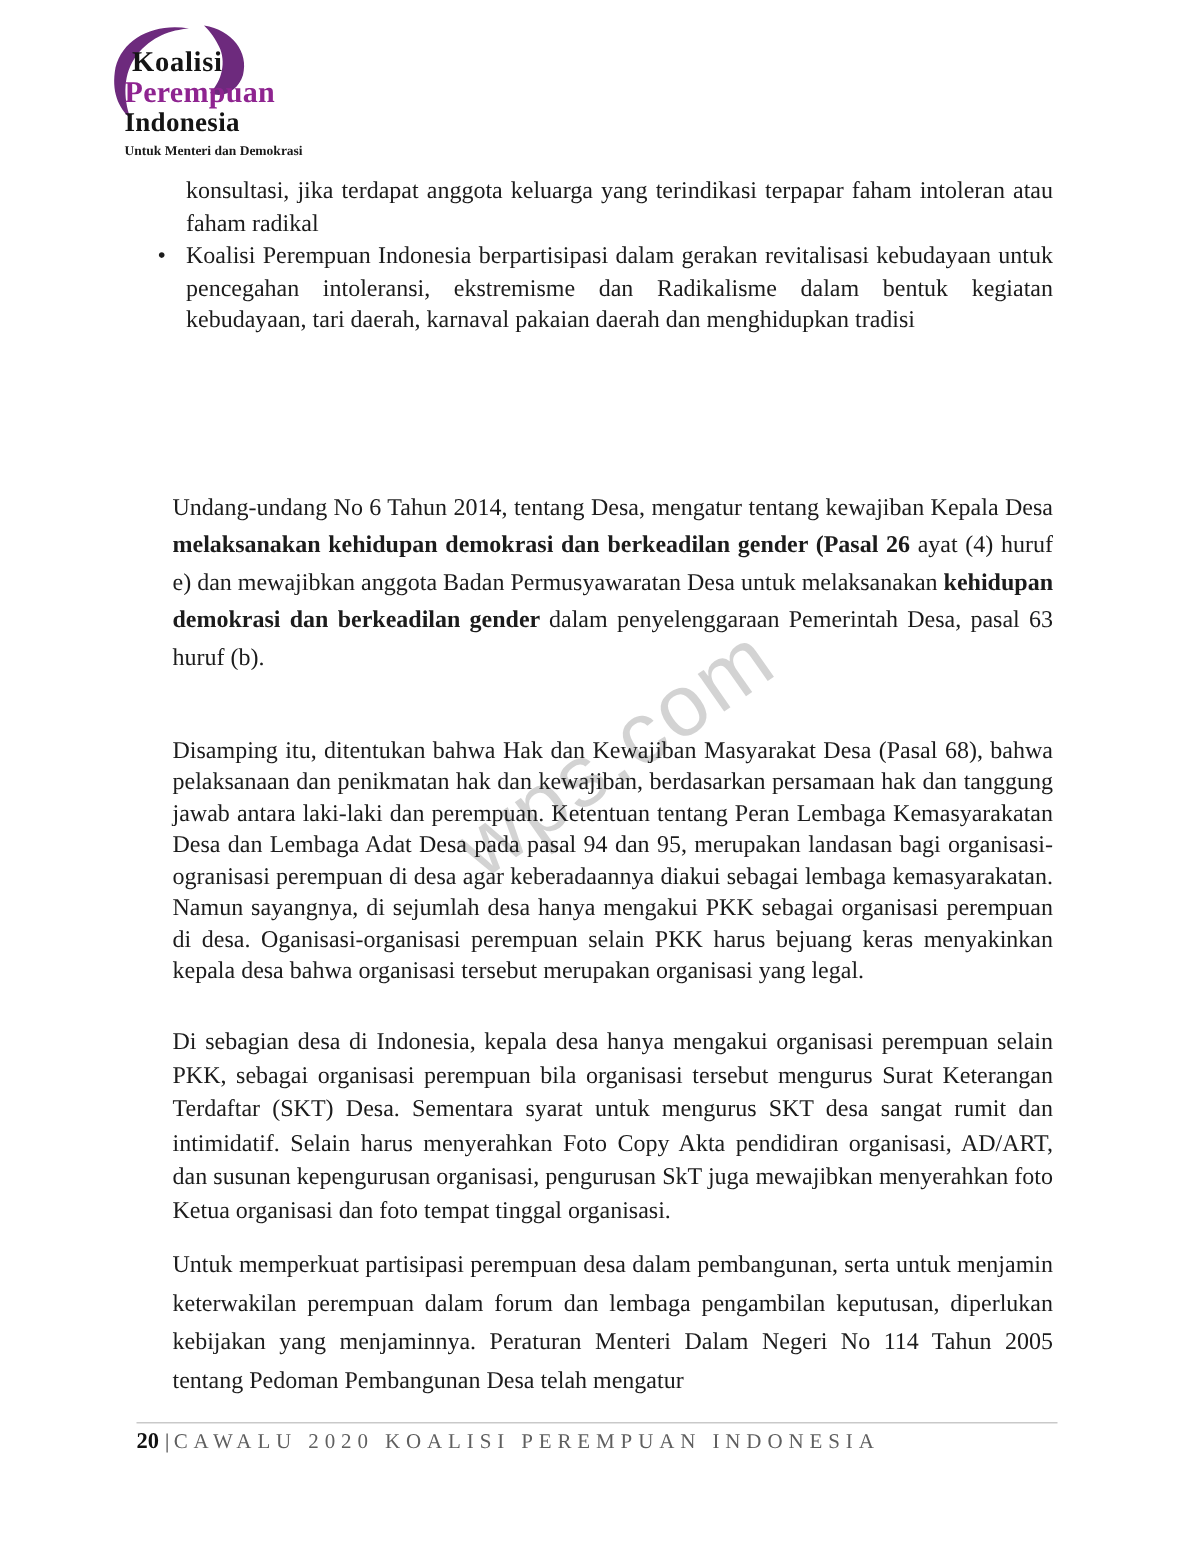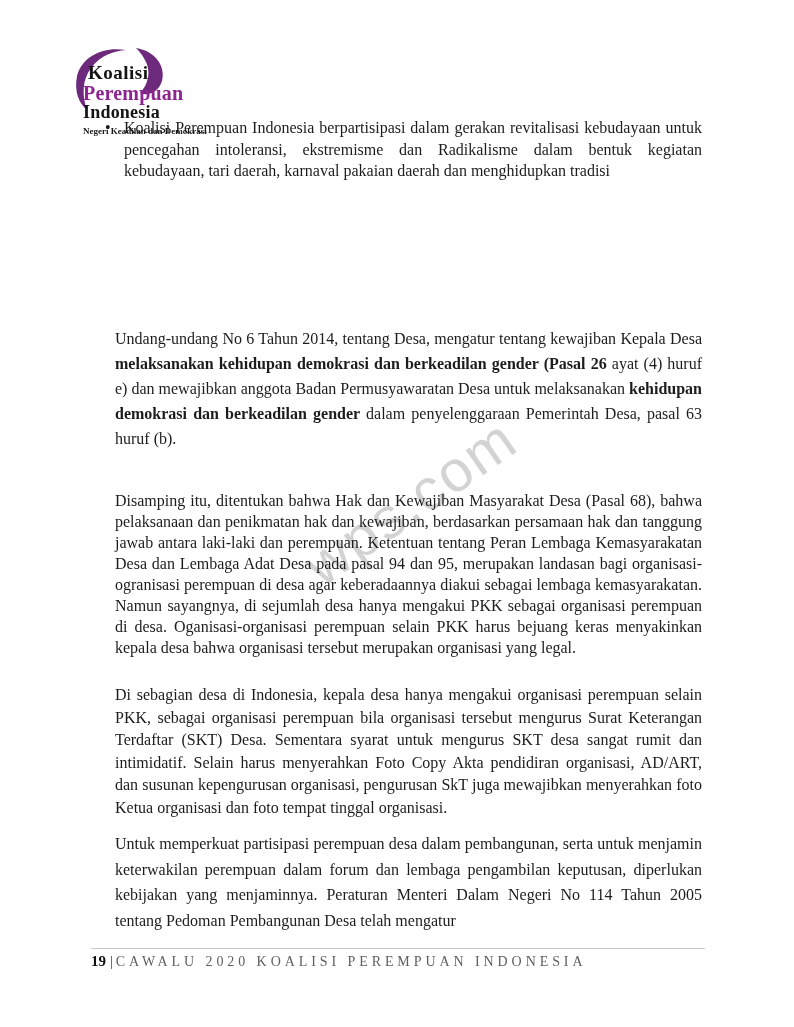--- a/index.html
+++ b/index.html
@@ -8,21 +8,21 @@
     width: 794px;
     height: 1027px;
     background: #ffffff;
     font-family: "Liberation Serif", serif;
     color: #1c1c1c;
     margin: 0 auto;
     overflow: hidden;
   }
 
   
-  .logo { position: absolute; left: 70px; top: 42px; width: 150px; height: 100px; }
+  .logo { position: absolute; left: 70px; top: 11px; width: 150px; height: 100px; }
   .logo svg { position: absolute; left: 0; top: 0; }
   .logo-l1 { position: absolute; left: 18px; top: 20px; font-size: 19px; font-weight: bold; color: #141414; letter-spacing: 0.5px; }
   .logo-l2 { position: absolute; left: 13px; top: 40px; font-size: 20px; font-weight: bold; color: #8e2490; letter-spacing: 0.2px; text-align: center; }
   .logo-l3 { position: absolute; left: 13px; top: 60px; font-size: 18px; font-weight: bold; color: #141414; letter-spacing: 0.2px; }
   .logo-tag { position: absolute; left: 13px; top: 84px; font-size: 9px; font-weight: 600; color: #1a1a1a; white-space: nowrap; }
 
   
   .watermark {
     position: absolute; left: 275px; top: 468px; width: 270px;
     text-align: center;
@@ -73,37 +73,38 @@
 <div class="page">
 
   <div class="logo">
     <svg width="150" height="100" viewBox="0 0 150 100" aria-hidden="true">
       <path d="M56 8 C 34 4, 12 14, 7 34 C 4 50, 9 61, 17 68 C 12 54, 12 38, 21 26 C 31 13, 44 9, 56 8 Z" fill="#6d2a7d"></path>
       <path d="M66 6 C 85 9, 96 24, 92 39 C 89 49, 79 55, 70 51 C 78 43, 81 30, 76 20 C 72 12, 69 9, 66 6 Z" fill="#6d2a7d"></path>
     </svg>
     <div class="logo-l1">Koalisi</div>
     <div class="logo-l2">Perempuan</div>
     <div class="logo-l3">Indonesia</div>
-    <div class="logo-tag">Negeri Keadilan dan Demokrasi</div>
+    <div class="logo-tag">Untuk Menteri dan Demokrasi</div>
   </div>
 
   <div class="watermark">wps.com</div>
 
   <div class="bullet-block">
+    <div class="cont-line">konsultasi, jika terdapat anggota keluarga yang terindikasi terpapar faham intoleran atau faham radikal</div>
     <div class="bullet-item">
       <span class="bullet-marker">•</span>
       <span>Koalisi Perempuan Indonesia berpartisipasi dalam gerakan revitalisasi kebudayaan untuk pencegahan intoleransi, ekstremisme dan Radikalisme dalam bentuk kegiatan kebudayaan, tari daerah, karnaval pakaian daerah dan menghidupkan tradisi</span>
     </div>
   </div>
 
 
   <p class="para p1"><span>Undang-undang No 6 Tahun 2014, tentang Desa, mengatur tentang kewajiban Kepala Desa </span><span class="bold-run">melaksanakan kehidupan demokrasi dan berkeadilan gender (Pasal 26 </span><span>ayat (4) huruf e) dan mewajibkan anggota Badan Permusyawaratan Desa untuk melaksanakan </span><span class="bold-run">kehidupan demokrasi dan berkeadilan gender </span><span>dalam penyelenggaraan Pemerintah Desa, pasal 63 huruf (b).</span></p>
 
   <p class="para p2">Disamping itu, ditentukan bahwa Hak dan Kewajiban Masyarakat Desa (Pasal 68), bahwa pelaksanaan dan penikmatan hak dan kewajiban, berdasarkan persamaan hak dan tanggung jawab antara laki-laki dan perempuan. Ketentuan tentang Peran Lembaga Kemasyarakatan Desa dan Lembaga Adat Desa pada pasal 94 dan 95, merupakan landasan bagi organisasi-ogranisasi perempuan di desa agar keberadaannya diakui sebagai lembaga kemasyarakatan.  Namun sayangnya, di sejumlah desa hanya mengakui PKK sebagai organisasi perempuan di desa. Oganisasi-organisasi perempuan selain PKK harus bejuang keras menyakinkan kepala desa bahwa organisasi tersebut merupakan organisasi yang legal.</p>
   <p class="para p3">Di sebagian desa di Indonesia, kepala desa hanya mengakui organisasi perempuan selain PKK, sebagai organisasi perempuan bila organisasi tersebut mengurus Surat Keterangan Terdaftar (SKT) Desa. Sementara syarat untuk mengurus SKT desa sangat rumit dan intimidatif. Selain harus menyerahkan Foto Copy Akta pendidiran organisasi, AD/ART, dan susunan kepengurusan organisasi, pengurusan SkT juga mewajibkan menyerahkan foto Ketua organisasi dan foto tempat tinggal organisasi.</p>
   <p class="para p4">Untuk memperkuat partisipasi perempuan desa dalam pembangunan, serta untuk menjamin keterwakilan perempuan dalam forum dan lembaga pengambilan keputusan, diperlukan kebijakan yang menjaminnya. Peraturan Menteri Dalam Negeri No 114 Tahun 2005 tentang Pedoman Pembangunan Desa telah mengatur</p>
 
   <div class="footer-rule"></div>
   <div class="footer">
-    <span class="pg">19</span><span class="sep">|</span><span class="ftext">CAWALU 2020 KOALISI PEREMPUAN INDONESIA</span>
+    <span class="pg">20</span><span class="sep">|</span><span class="ftext">CAWALU 2020 KOALISI PEREMPUAN INDONESIA</span>
   </div>
 
 </div>
 
 </body></html>

